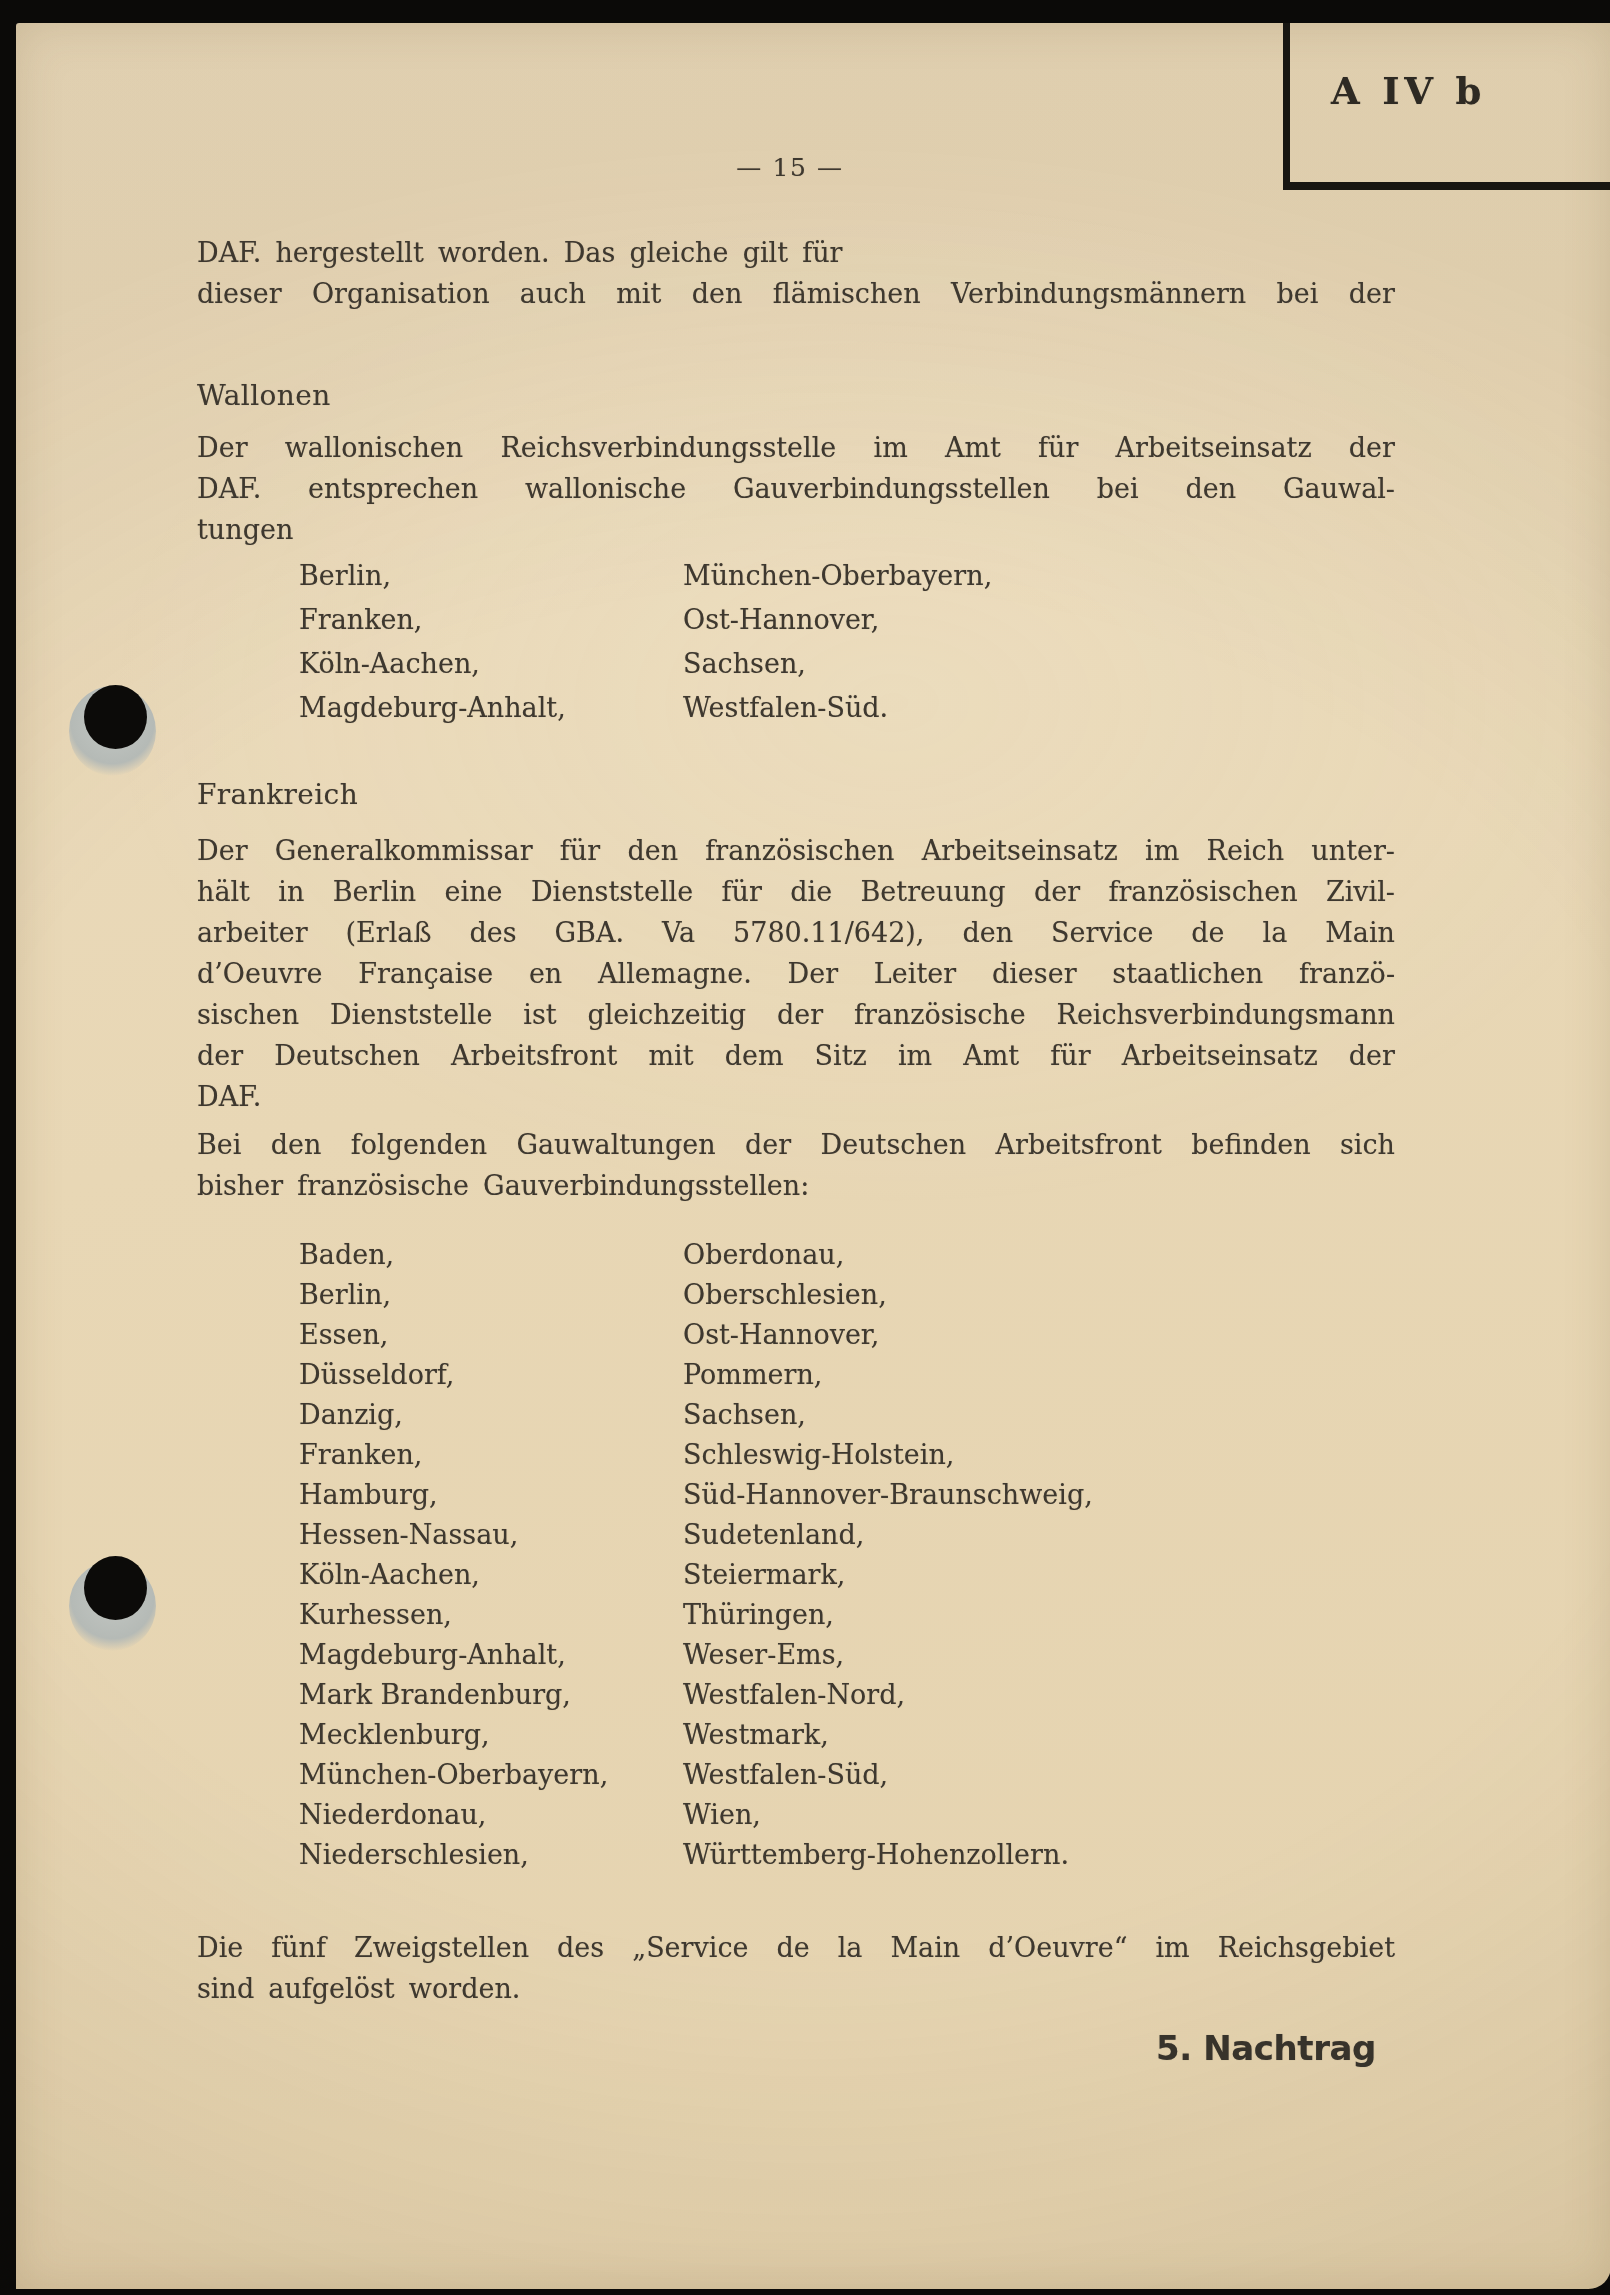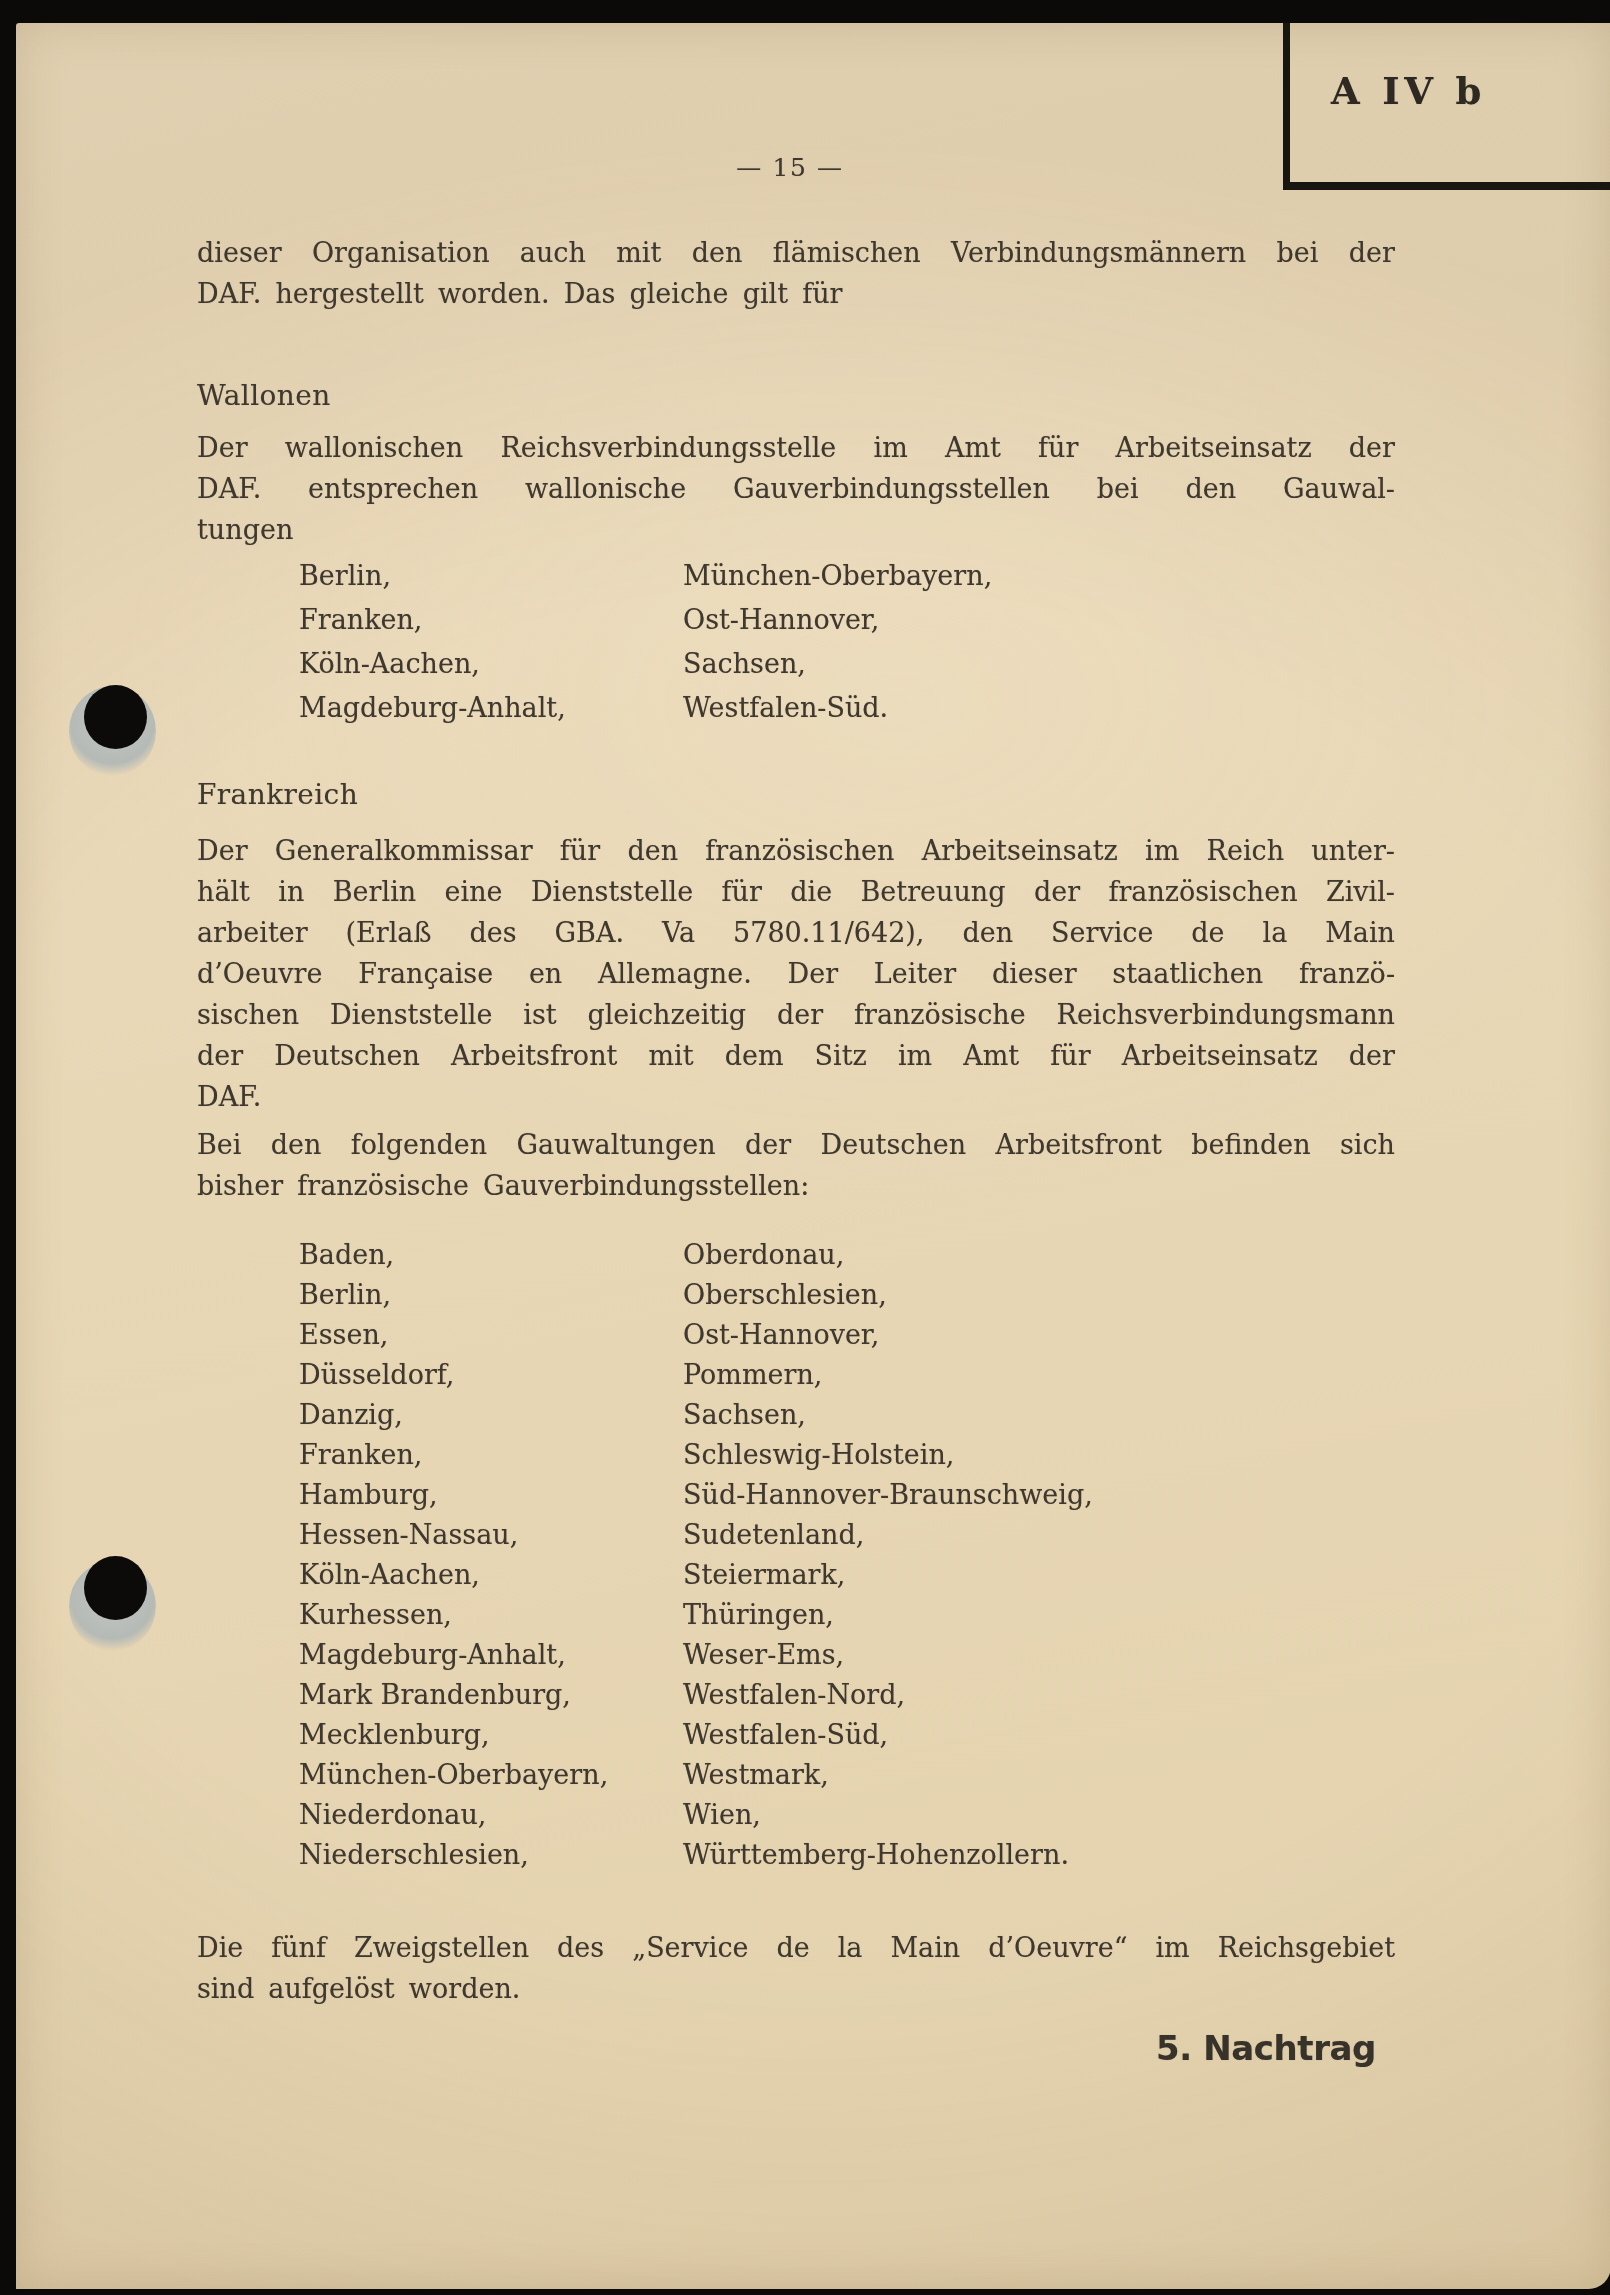--- a/index.html
+++ b/index.html
@@ -85,22 +85,22 @@
 <div class="hole-halo h2"></div>
 <div class="hole h2"></div>
 
 <div class="pagenum ink">— 15 —</div>
 
 <div class="tab-line-v"></div>
 <div class="tab-line-h"></div>
 <div class="tab-label">A IV b</div>
 
 <div class="block bodytext ink" style="top: 232px;">
+  <div class="tline last">DAF. hergestellt worden. Das gleiche gilt für</div>
   <div class="tline">dieser Organisation auch mit den flämischen Verbindungsmännern bei der</div>
-  <div class="tline last">DAF. hergestellt worden. Das gleiche gilt für</div>
 </div>
 
 <div class="block heading ink" style="top: 379px;">Wallonen</div>
 
 <div class="block bodytext ink" style="top: 427px;">
   <div class="tline">Der wallonischen Reichsverbindungsstelle im Amt für Arbeitseinsatz der</div>
   <div class="tline">DAF. entsprechen wallonische Gauverbindungsstellen bei den Gauwal-</div>
   <div class="tline last">tungen</div>
 </div>
 
@@ -161,22 +161,22 @@
     <div class="row">Ost-Hannover,</div>
     <div class="row">Pommern,</div>
     <div class="row">Sachsen,</div>
     <div class="row">Schleswig-Holstein,</div>
     <div class="row">Süd-Hannover-Braunschweig,</div>
     <div class="row">Sudetenland,</div>
     <div class="row">Steiermark,</div>
     <div class="row">Thüringen,</div>
     <div class="row">Weser-Ems,</div>
     <div class="row">Westfalen-Nord,</div>
+    <div class="row">Westmark,</div>
     <div class="row">Westfalen-Süd,</div>
-    <div class="row">Westmark,</div>
     <div class="row">Wien,</div>
     <div class="row">Württemberg-Hohenzollern.</div>
   </div>
 </div>
 
 <div class="block bodytext ink" style="top: 1927px;">
   <div class="tline">Die fünf Zweigstellen des „Service de la Main d’Oeuvre“ im Reichsgebiet</div>
   <div class="tline last">sind aufgelöst worden.</div>
 </div>
 

